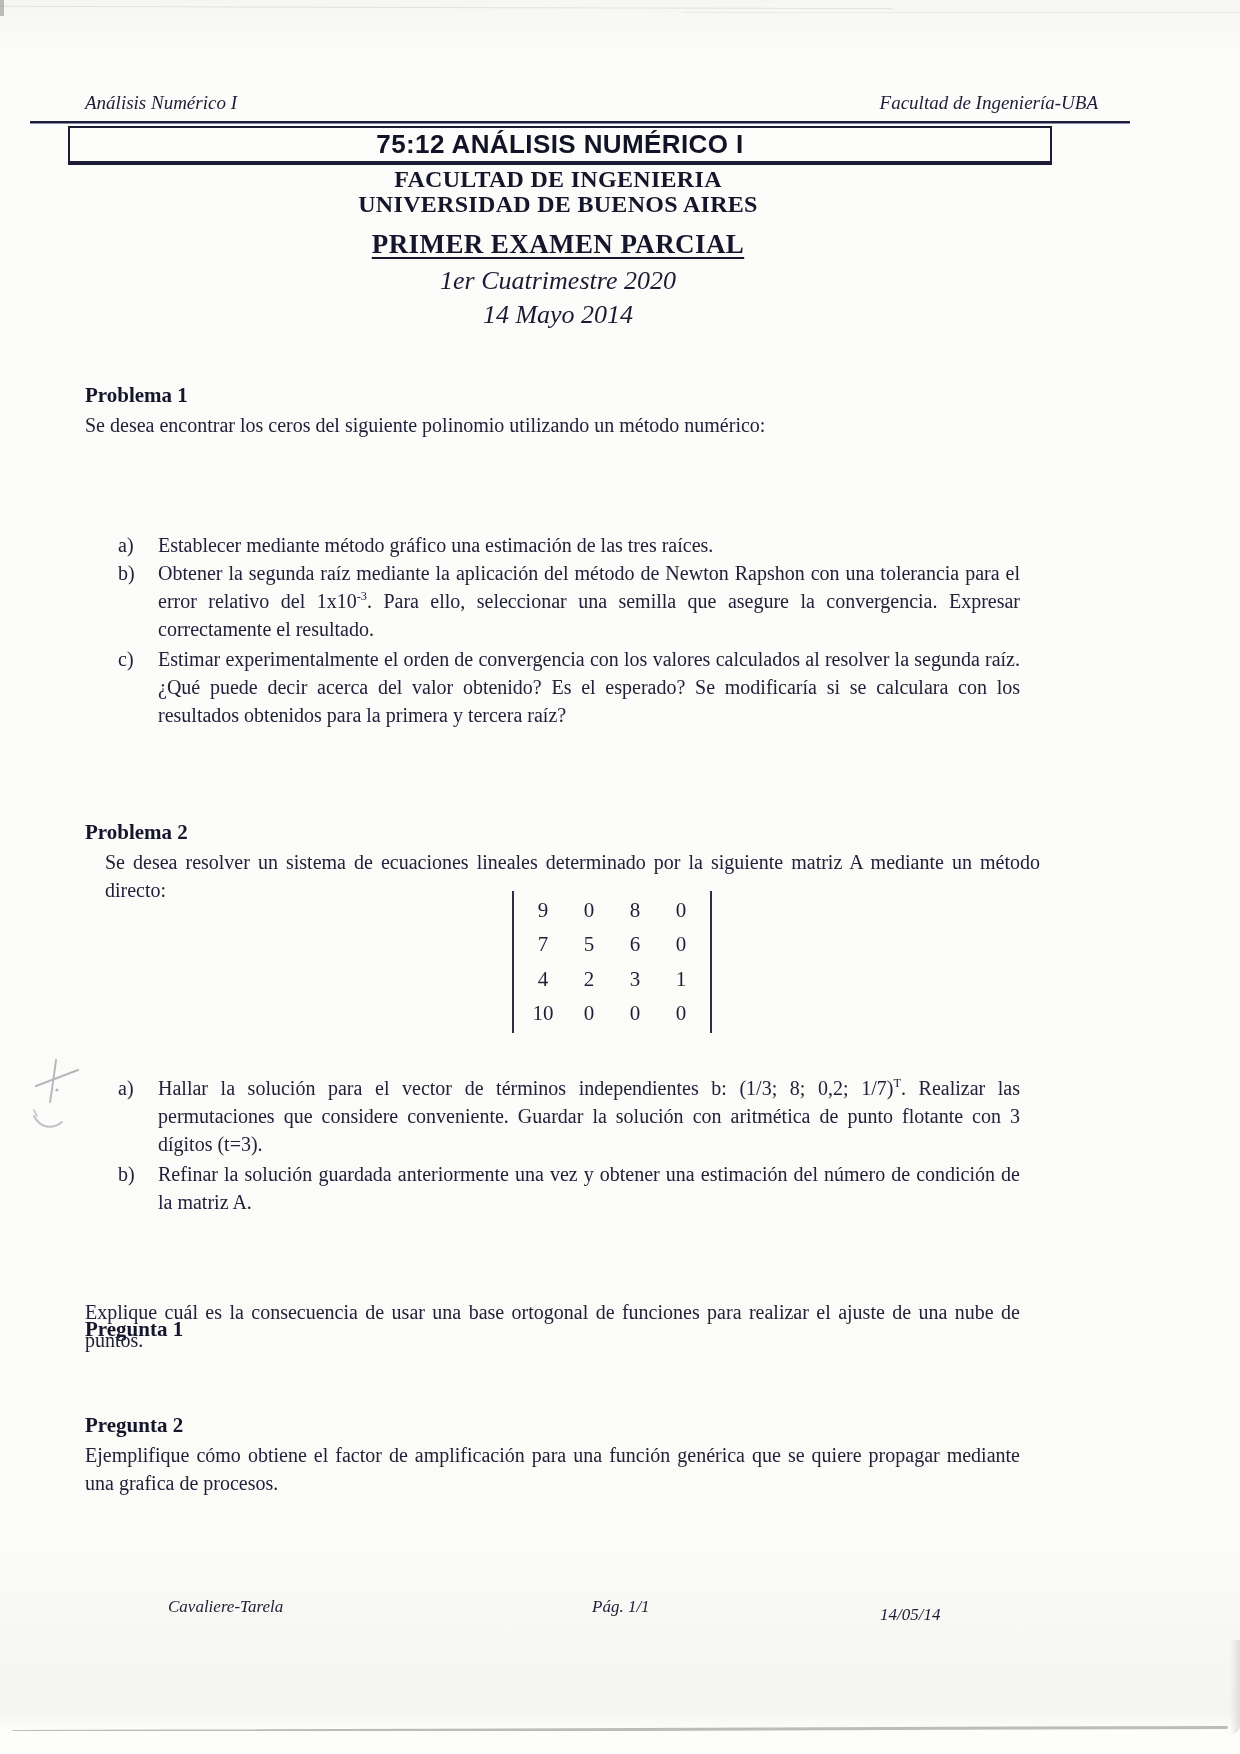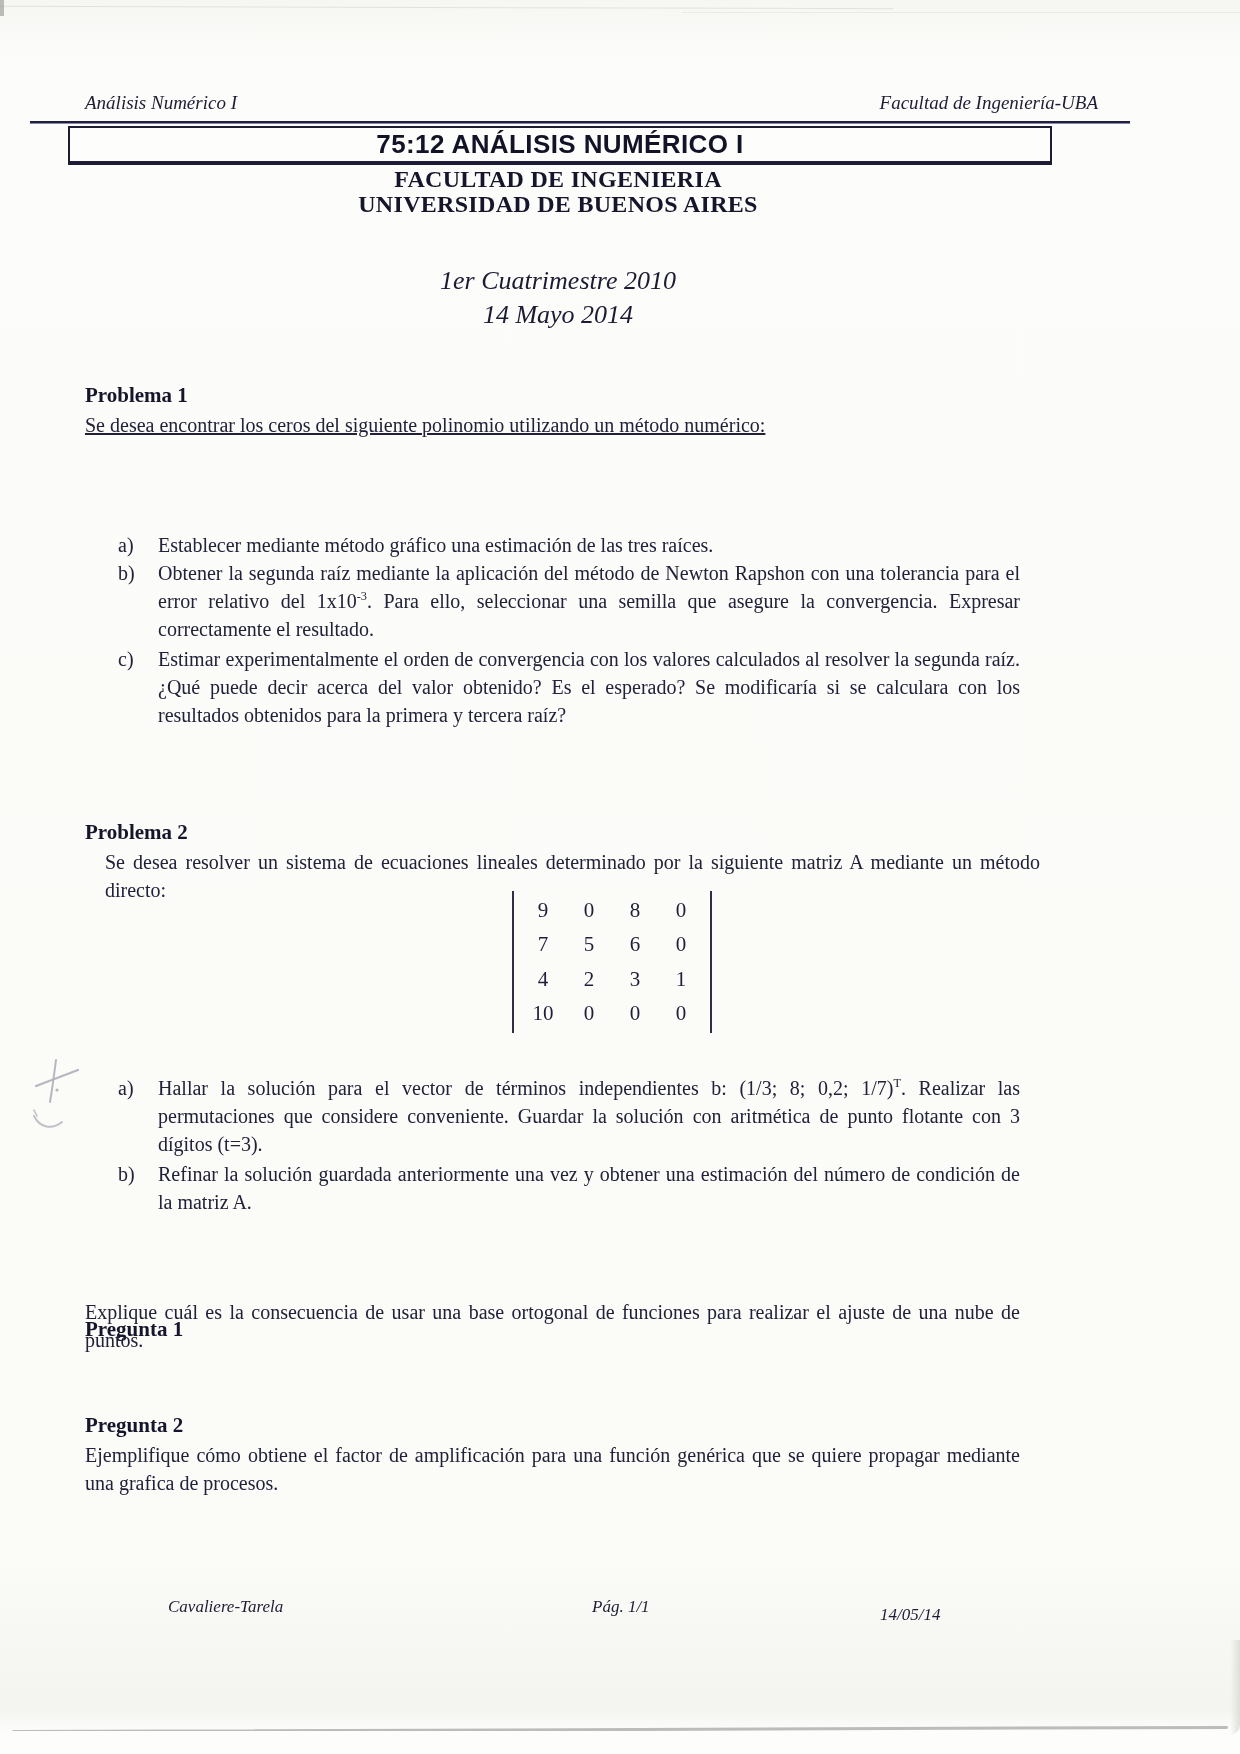--- a/index.html
+++ b/index.html
@@ -33,21 +33,21 @@
   .inst1{top:166px;}
   .inst2{top:191px;}
   .exam-title{position:absolute;left:0;top:229px;width:100%;font-weight:bold;font-size:27px;color:#15152c;
     text-decoration:underline;text-underline-offset:4px;text-decoration-thickness:2px;letter-spacing:.4px;}
   .exam-line{position:absolute;left:0;width:100%;font-style:italic;font-size:26px;color:#1b1b33;}
   .exam-term{top:266px;}
   .exam-date{top:300px;}
 
   .sec-head{position:absolute;left:85px;font-weight:bold;font-size:21px;color:#15152c;}
   .body-text{position:absolute;left:85px;width:935px;font-size:20px;line-height:28px;color:#21213a;text-align:justify;}
-  .single{text-align:left;text-decoration:underline;}
+  .single{text-align:left;}
 
   .formula{position:absolute;left:0;top:468px;width:100%;font-size:22px;font-style:italic;color:#1e1e38;}
   .sup{font-size:.62em;vertical-align:super;line-height:0;}
 
   .item{position:absolute;left:118px;width:902px;display:flex;font-size:20px;line-height:28px;color:#21213a;}
   .item-label{flex:none;width:40px;}
   .item-text{flex:1;text-align:justify;}
 
   .matrix{position:absolute;left:512px;top:891px;display:flex;}
   .matrix-inner{
@@ -80,21 +80,22 @@
   <div class="hdr hdr-right">Facultad de Ingeniería-UBA</div>
   <div class="hdr-rule"></div>
 
   <div class="title-box">
     <span>75:12 ANÁLISIS NUMÉRICO I</span>
   </div>
 
   <div class="center-col">
     <div class="inst inst1">FACULTAD DE INGENIERIA</div>
     <div class="inst inst2">UNIVERSIDAD DE BUENOS AIRES</div>
-    <div class="exam-line exam-term">1er Cuatrimestre 2010</div>
+    <div class="exam-title">PRIMER EXAMEN PARCIAL</div>
+    <div class="exam-line exam-term">1er Cuatrimestre 2020</div>
     <div class="exam-line exam-date">14 Mayo 2014</div>
 
   </div>
 
   <div class="sec-head" style="top:383px;">Problema 1</div>
   <div class="body-text single" style="top:411px;">Se desea encontrar los ceros del siguiente polinomio utilizando un método numérico:</div>
 
   <div class="item" style="top:531px;">
     <div class="item-label">a)</div>
     <div class="item-text">Establecer mediante método gráfico una estimación de las tres raíces.</div>

